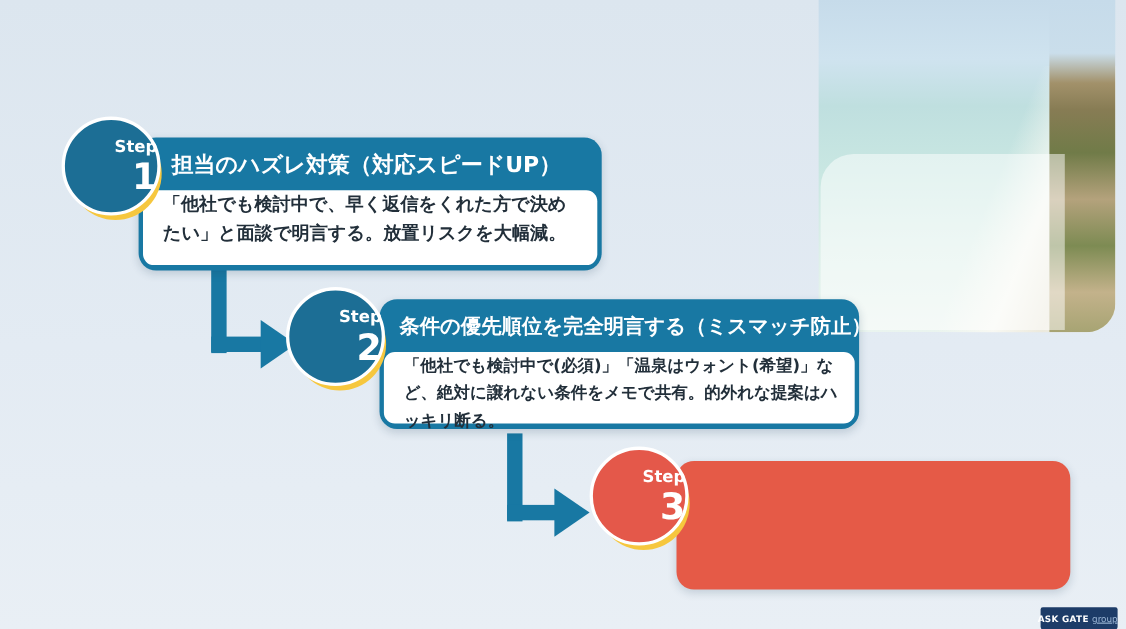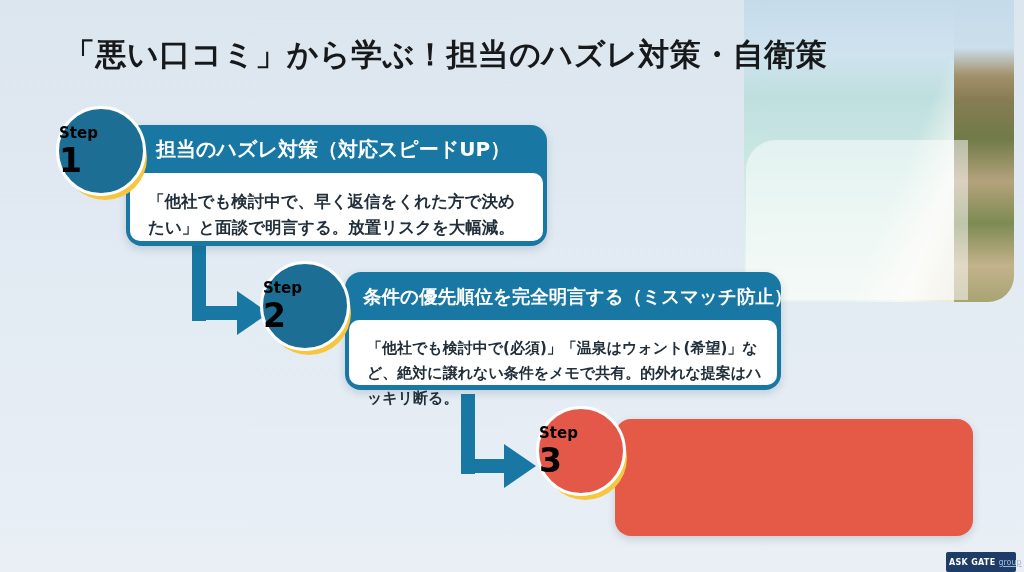--- a/index.html
+++ b/index.html
@@ -66,71 +66,70 @@
   .card--blue { background:#1878a3; }
   .card--red  { background:#e55a47; }
   .card-header {
     display:flex; align-items:center; height:48px;
     color:#ffffff; font-weight:800; white-space:nowrap; overflow:hidden;
   }
   .card-body {
     position:absolute; left:4px; right:4px; top:48px; bottom:5px;
     background:#ffffff; border-radius:10px;
     font-weight:700; color:#222f3a;
-    padding:16px 14px 8px 18px;
+    padding:0 14px 8px 18px;
   }
   .card-1 { left:126px; top:125px; width:421px; height:121px; }
   .card-1 .card-header { padding-left:30px; font-size:20px; }
   .card-1 .card-body   { font-size:16.5px; line-height:1.55; }
   .card-2 { left:345px; top:272px; width:436px; height:118px; }
   .card-2 .card-header { padding-left:18px; font-size:18.5px; }
   .card-2 .card-body   { font-size:15px; line-height:1.65; }
   .card-3 { left:615px; top:419px; width:358px; height:117px; }
   .card-3 .card-header { padding-left:16px; font-size:20px; }
   .card-3 .card-body   { font-size:16.5px; line-height:1.6; }
 
   
   .badge { position:absolute; width:96px; height:96px; z-index:4; }
   .badge-back {
     position:absolute; left:7px; top:10px; width:84px; height:84px;
     border-radius:50%; background:#f6c73e;
   }
   .badge-front {
     position:absolute; left:0; top:0; width:90px; height:90px;
     border-radius:50%; border:3px solid #ffffff;
-    display:flex; flex-direction:column; align-items:flex-start; justify-content:center;
-    color:#000000;
+    display:flex; flex-direction:column; align-items:flex-end; justify-content:center;
+    color:#ffffff;
   }
   .badge-front--blue { background:#1c6e95; }
   .badge-front--red  { background:#e4584a; }
   .badge-step { font-size:15px; font-weight:700; line-height:1; margin-bottom:3px; }
   .badge-num  { font-size:33px; font-weight:800; line-height:1; }
   .badge-1 { left:56px;  top:106px; }
   .badge-2 { left:260px; top:261px; }
   .badge-3 { left:536px; top:406px; }
 
   
   .logo {
     position:absolute; left:946px; top:552px; width:70px; height:20px; z-index:5;
     background:#1d3c68; border-radius:2px;
-    display:flex; align-items:center; justify-content:flex-start; gap:3px;
+    display:flex; align-items:center; justify-content:flex-end; gap:3px;
   }
   .logo-tri {
     width:9px; height:8px; background:#bfe3f2;
     clip-path:polygon(50% 0, 100% 100%, 0 100%);
   }
   .logo-brand  { font-size:8px; font-weight:800; color:#ffffff; letter-spacing:0.3px; white-space:nowrap; }
   .logo-suffix { font-size:8px; font-weight:400; color:#9db8d8; white-space:nowrap;text-decoration:underline; }
 </style>
 </head>
 <body>
 
 <div class="slide">
 
-  <h1 class="title">「悪い口コミ」から学ぶ！担当のハズレ対策・自衛策</h1>
 
   <div class="photo">
     <div class="photo-base"></div>
     <div class="photo-cliff-band"></div>
     <div class="photo-cliff-right"></div>
     <div class="photo-frost"></div>
   </div>
 
   <div class="conn a1v"></div>
   <div class="conn a1h"></div>

